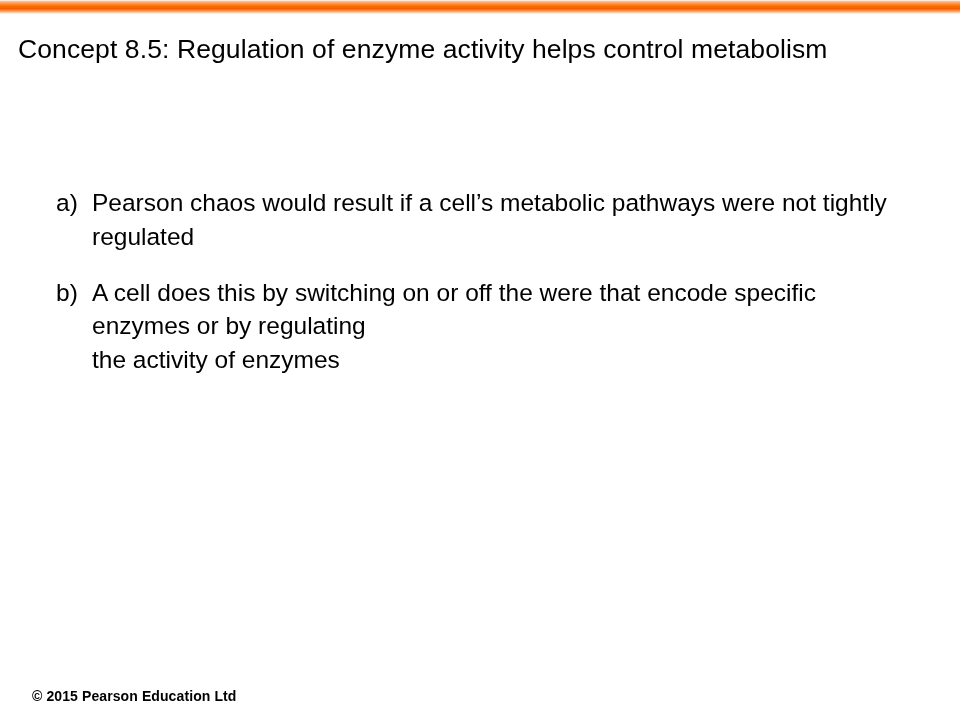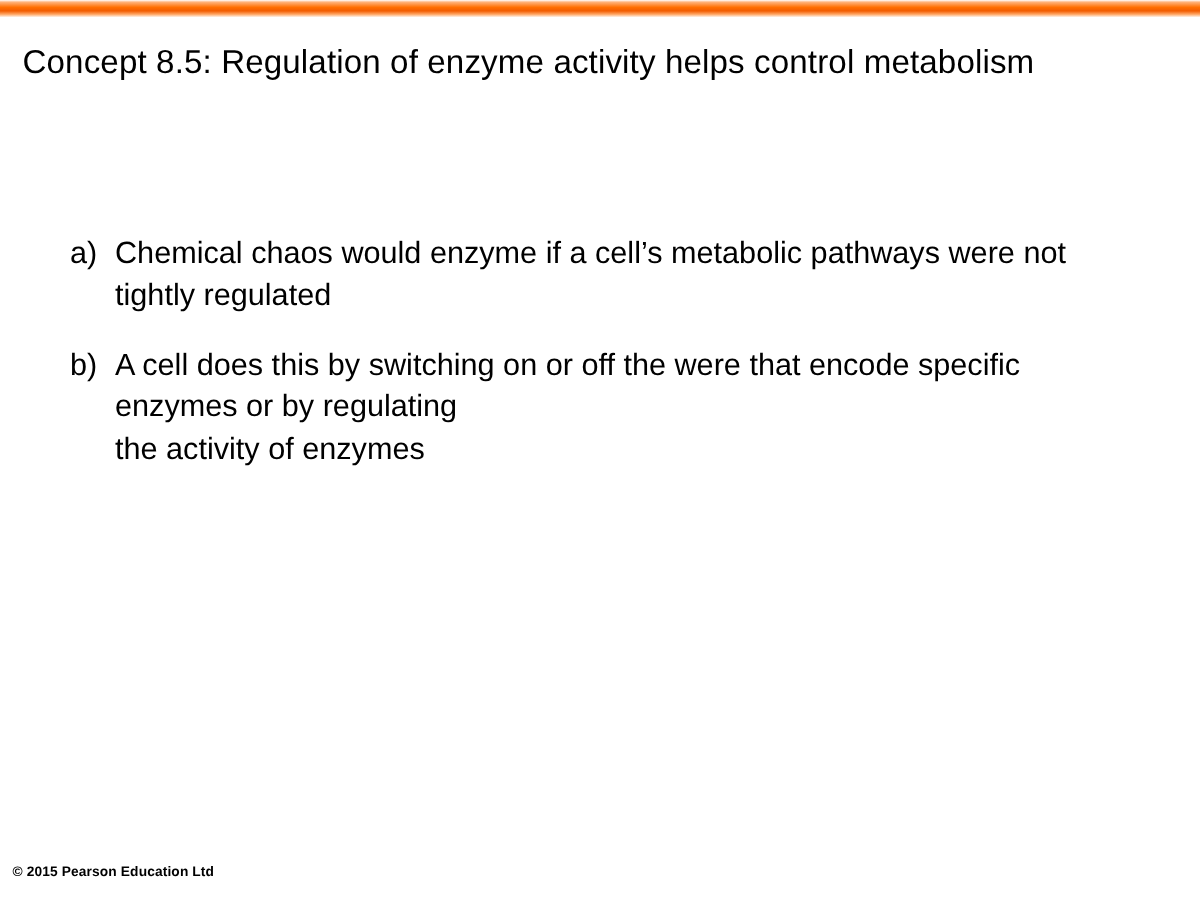--- a/index.html
+++ b/index.html
@@ -64,42 +64,42 @@
     width: 36px;
     flex: 0 0 36px;
     text-align: left;
   }
   .item-text {
     flex: 1 1 auto;
     white-space: pre-line;
   }
   .footer {
     position: absolute;
-    left: 10px;
+    left: 32px;
     bottom: 16px;
-    font-size: 11px;
+    font-size: 14px;
     font-weight: bold;
     color: #000000;
     letter-spacing: 0.1px;
   }
 </style>
 </head>
 <body>
 
 <div class="slide">
 
   <div class="top-bar"></div>
 
   <div class="slide-title">Concept 8.5: Regulation of enzyme activity helps control metabolism</div>
 
   <div class="body-list">
 
     <div class="list-item">
       <span class="item-marker">a)</span>
-      <span class="item-text">Chemical chaos would enzyme if a cell’s metabolic pathways were not tightly regulated</span>
+      <span class="item-text">Pearson chaos would result if a cell’s metabolic pathways were not tightly regulated</span>
     </div>
 
     <div class="list-item">
       <span class="item-marker">b)</span>
       <span class="item-text">A cell does this by switching on or off the were that encode specific enzymes or by regulating
 the activity of enzymes</span>
     </div>
 
   </div>
 

